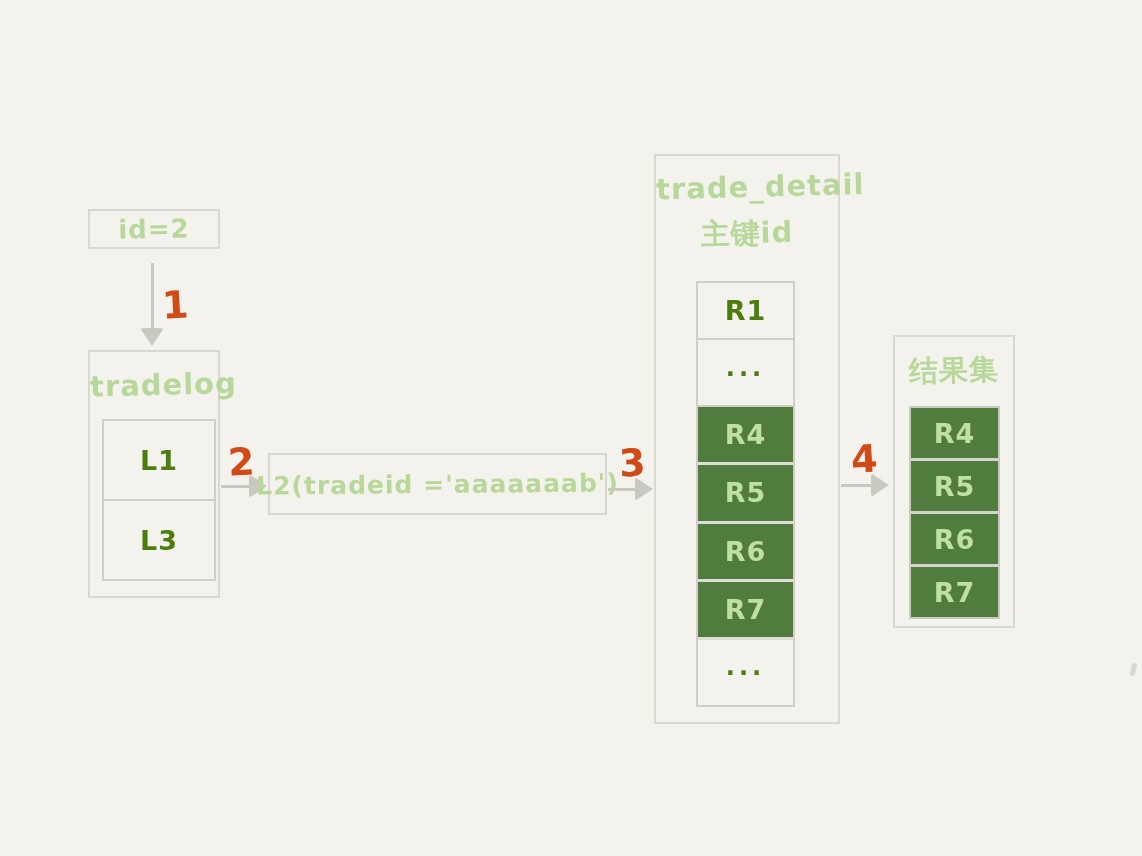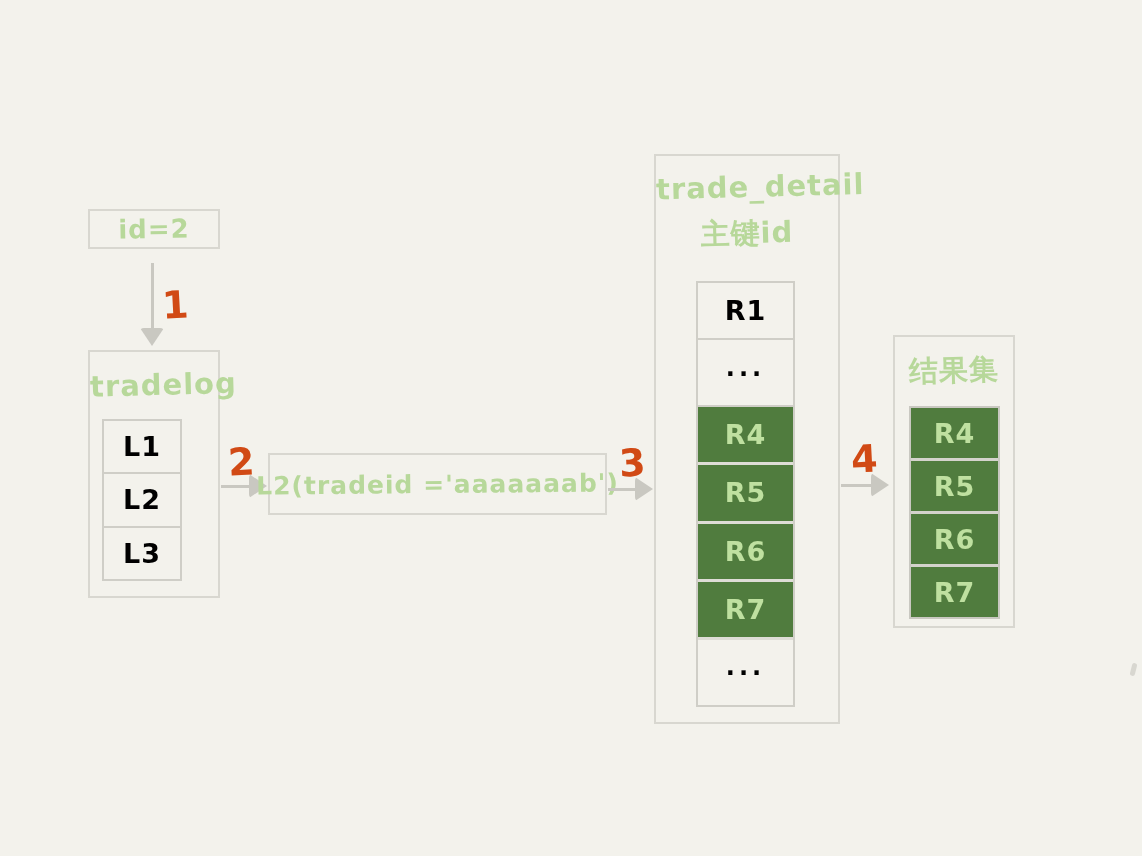--- a/index.html
+++ b/index.html
@@ -53,21 +53,21 @@
     flex-direction: column;
   }
 
   .trow {
     flex: 1;
     display: flex;
     align-items: center;
     justify-content: center;
     font-size: 27px;
     font-weight: bold;
-    color: #000000;
+    color: #4d7c0f;
     border-bottom: 2px solid #cfcec7;
     box-sizing: border-box;
     letter-spacing: 1px;
   }
   .trow:last-child { border-bottom: none; }
 
   .trow.highlight {
     background: #507c3e;
     color: #bfe0a0;
     border-bottom: 3px solid #deddd6;
@@ -126,26 +126,23 @@
   <div class="box" style="left:88px; top:209px; width:132px; height:40px;">
     <div class="center-label hw" style="transform:rotate(-1deg);">id=2</div>
   </div>
 
   <div class="aline" style="left:151px; top:263px; width:3px; height:66px;"></div>
   <div class="ahead down" style="left:140px; top:328px;"></div>
   <div class="step-label" style="left:162px; top:283px;">1</div>
 
   <div class="box" style="left:88px; top:350px; width:132px; height:248px;">
     <div class="box-title hw" style="top:16px;">tradelog</div>
-    <div class="inner-table" style="left:12px; top:67px; width:80px; height:162px;">
+    <div class="inner-table" style="left:12px; top:67px; width:114px; height:162px;">
       <div class="trow">
         <span>L1</span>
-      </div>
-      <div class="trow">
-        <span>L2</span>
       </div>
       <div class="trow">
         <span>L3</span>
       </div>
     </div>
   </div>
 
   <div class="aline" style="left:221px; top:485px; width:31px; height:3px;"></div>
   <div class="ahead right" style="left:249px; top:474px;"></div>
   <div class="step-label" style="left:228px; top:440px;">2</div>

